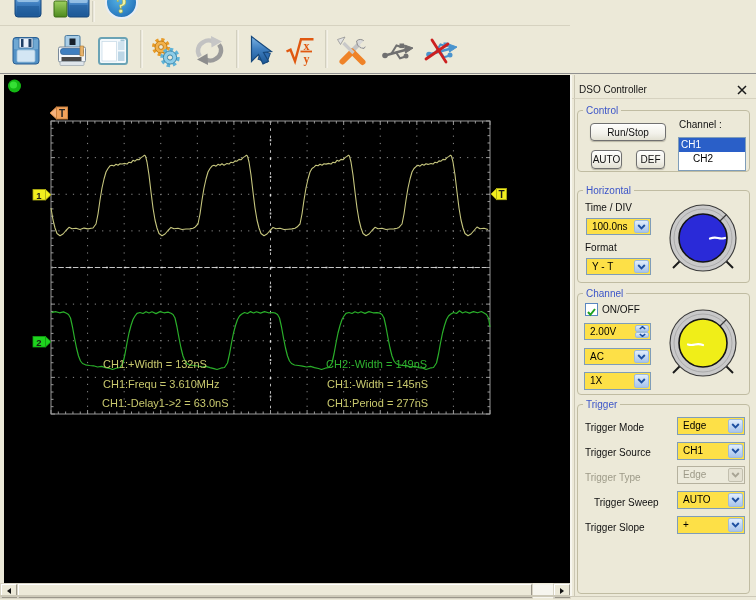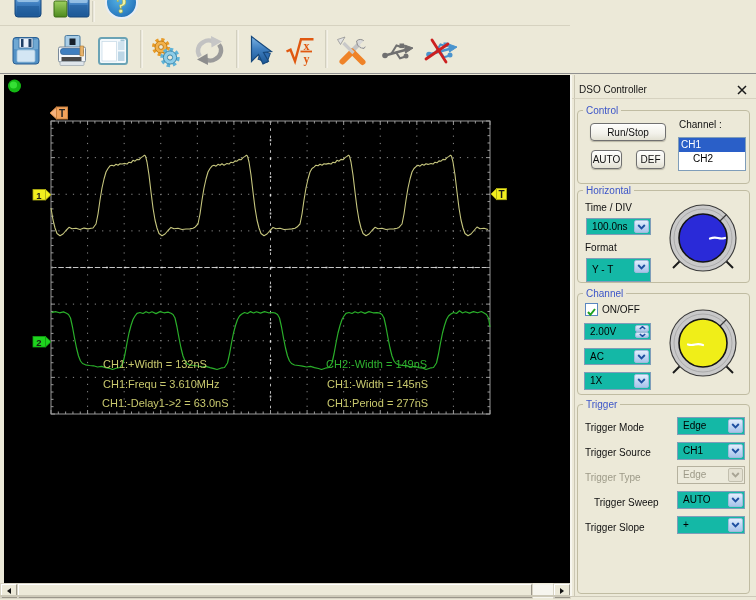--- a/index.html
+++ b/index.html
@@ -12,21 +12,21 @@
   border-left:2px solid #f7f6ef;text-decoration:underline; }
 #panel .inline { position:absolute; left:2px; top:0; width:1px; height:521px; background:#cbc7b4; }
 #paneltitle { position:absolute; left:7px; top:9px; font-size:10px; color:#141414; }
 #panelsep { position:absolute; left:0px; top:23px; width:184px; height:1px; background:#d6d2c0; }
 .gbox { position:absolute; border:1px solid #c0bca2; border-radius:4px; }
 .glabel { position:absolute; top:-6px; left:5px; background:#ece9d8; padding:0 3px; font-size:10px; color:#3c55c8; }
 .btn { position:absolute; border:1px solid #707070; border-radius:4px; text-align:center;
   background:linear-gradient(#fefefc,#f2f1ea 60%,#e2e0d2); font-size:10px; color:#111;
   box-shadow:0 1px 1px #b9b5a5, inset 0 1px 0 #fff; }
 .lbl { position:absolute; font-size:10px; color:#101010; white-space:nowrap; }
-.combo { position:absolute; background:#14b8a6; border:1px solid #7f9db9; }
+.combo { position:absolute; background:#fde047; border:1px solid #7f9db9; }
 .combo.dis { background:#eceadb; border-color:#b5b19e; }
 .ctext { position:absolute; left:5px; top:50%; transform:translateY(-52%); font-size:10px; }
 .cbtn { position:absolute; right:1px; top:1px; width:15px; border-radius:2px;
   background:linear-gradient(#e2eefc,#c2d8f4 50%,#a9c4ea); border:1px solid #9ebcdc;
   display:flex; align-items:center; justify-content:center; }
 .cbtn.dis { background:#e4e1d2; border-color:#c2bfae; }
 #scroll { position:absolute; left:1px; top:584px; width:570px; height:14px; background:#f6f5ee; }
 .sbtn { position:absolute; top:0; width:16px; height:14px; background:#ece9d8;
   border:1px solid #fff; border-right-color:#9a968a; border-bottom-color:#9a968a;
   box-shadow:0 0 0 1px #d8d4c4; display:flex; align-items:center; justify-content:center; }
@@ -225,21 +225,21 @@
 </div>
 <div id="bottomline"></div>
 <div id="panel">
  <div class="inline"></div>
  <div id="paneltitle">DSO Controller</div>
  <svg width="10" height="10" style="position:absolute;right:9px;top:10px">
       <path d="M1 1 L9 9 M9 1 L1 9" stroke="#1a1a1a" stroke-width="1.5"></path>
     </svg>
  <div id="panelsep"></div>
 
- <div class="gbox" style="left:5px;top:35px;width:173px;height:74px">
+ <div class="gbox" style="left:5px;top:35px;width:173px;height:62px">
    <div class="glabel">Control</div>
    <div class="btn" style="left:12px;top:12px;width:76px;height:18px;line-height:17px">Run/Stop</div>
    <div class="btn" style="left:13px;top:39px;width:31px;height:19px;line-height:18px">AUTO</div>
    <div class="btn" style="left:58px;top:39px;width:29px;height:19px;line-height:18px">DEF</div>
    <div class="lbl" style="left:101px;top:8px">Channel :</div>
    <div style="position:absolute;left:100px;top:26px;width:68px;height:34px;background:#fff;border:1px solid #7f9db9">
      <div style="height:14px;background:#2a5fc8;color:#fff;font-size:10px;padding:1px 0 0 2px">CH1</div>
      <div style="height:14px;color:#000;font-size:10px;padding:1px 0 0 14px">CH2</div>
    </div>
  </div>
@@ -250,21 +250,21 @@
    <div class="lbl" style="left:7px;top:51px">Format</div>
  </div>
  <div class="combo" style="left:14px;top:143px;width:65px;height:17px">
 <span class="ctext" style="color:#000">100.0ns</span>
       <span class="cbtn" style="height:13px">
         <svg width="9" height="6" viewBox="0 0 9 6">
           <path d="M1.2 1 L4.5 4.3 L7.8 1" stroke="#1d4fa0" stroke-width="1.9" fill="none"></path>
         </svg>
       </span>
     </div>
- <div class="combo" style="left:14px;top:183px;width:65px;height:24px">
+ <div class="combo" style="left:14px;top:183px;width:65px;height:17px">
 <span class="ctext" style="color:#000">Y - T</span>
       <span class="cbtn" style="height:13px">
         <svg width="9" height="6" viewBox="0 0 9 6">
           <path d="M1.2 1 L4.5 4.3 L7.8 1" stroke="#1d4fa0" stroke-width="1.9" fill="none"></path>
         </svg>
       </span>
     </div>
  <svg width="80" height="80" viewBox="0 0 80 80" style="position:absolute;left:91px;top:123px">
 <line x1="21" y1="59" x2="10" y2="70" stroke="#1a1a1a" stroke-width="2"></line>
 <line x1="59" y1="59" x2="70" y2="70" stroke="#1a1a1a" stroke-width="2"></line>

